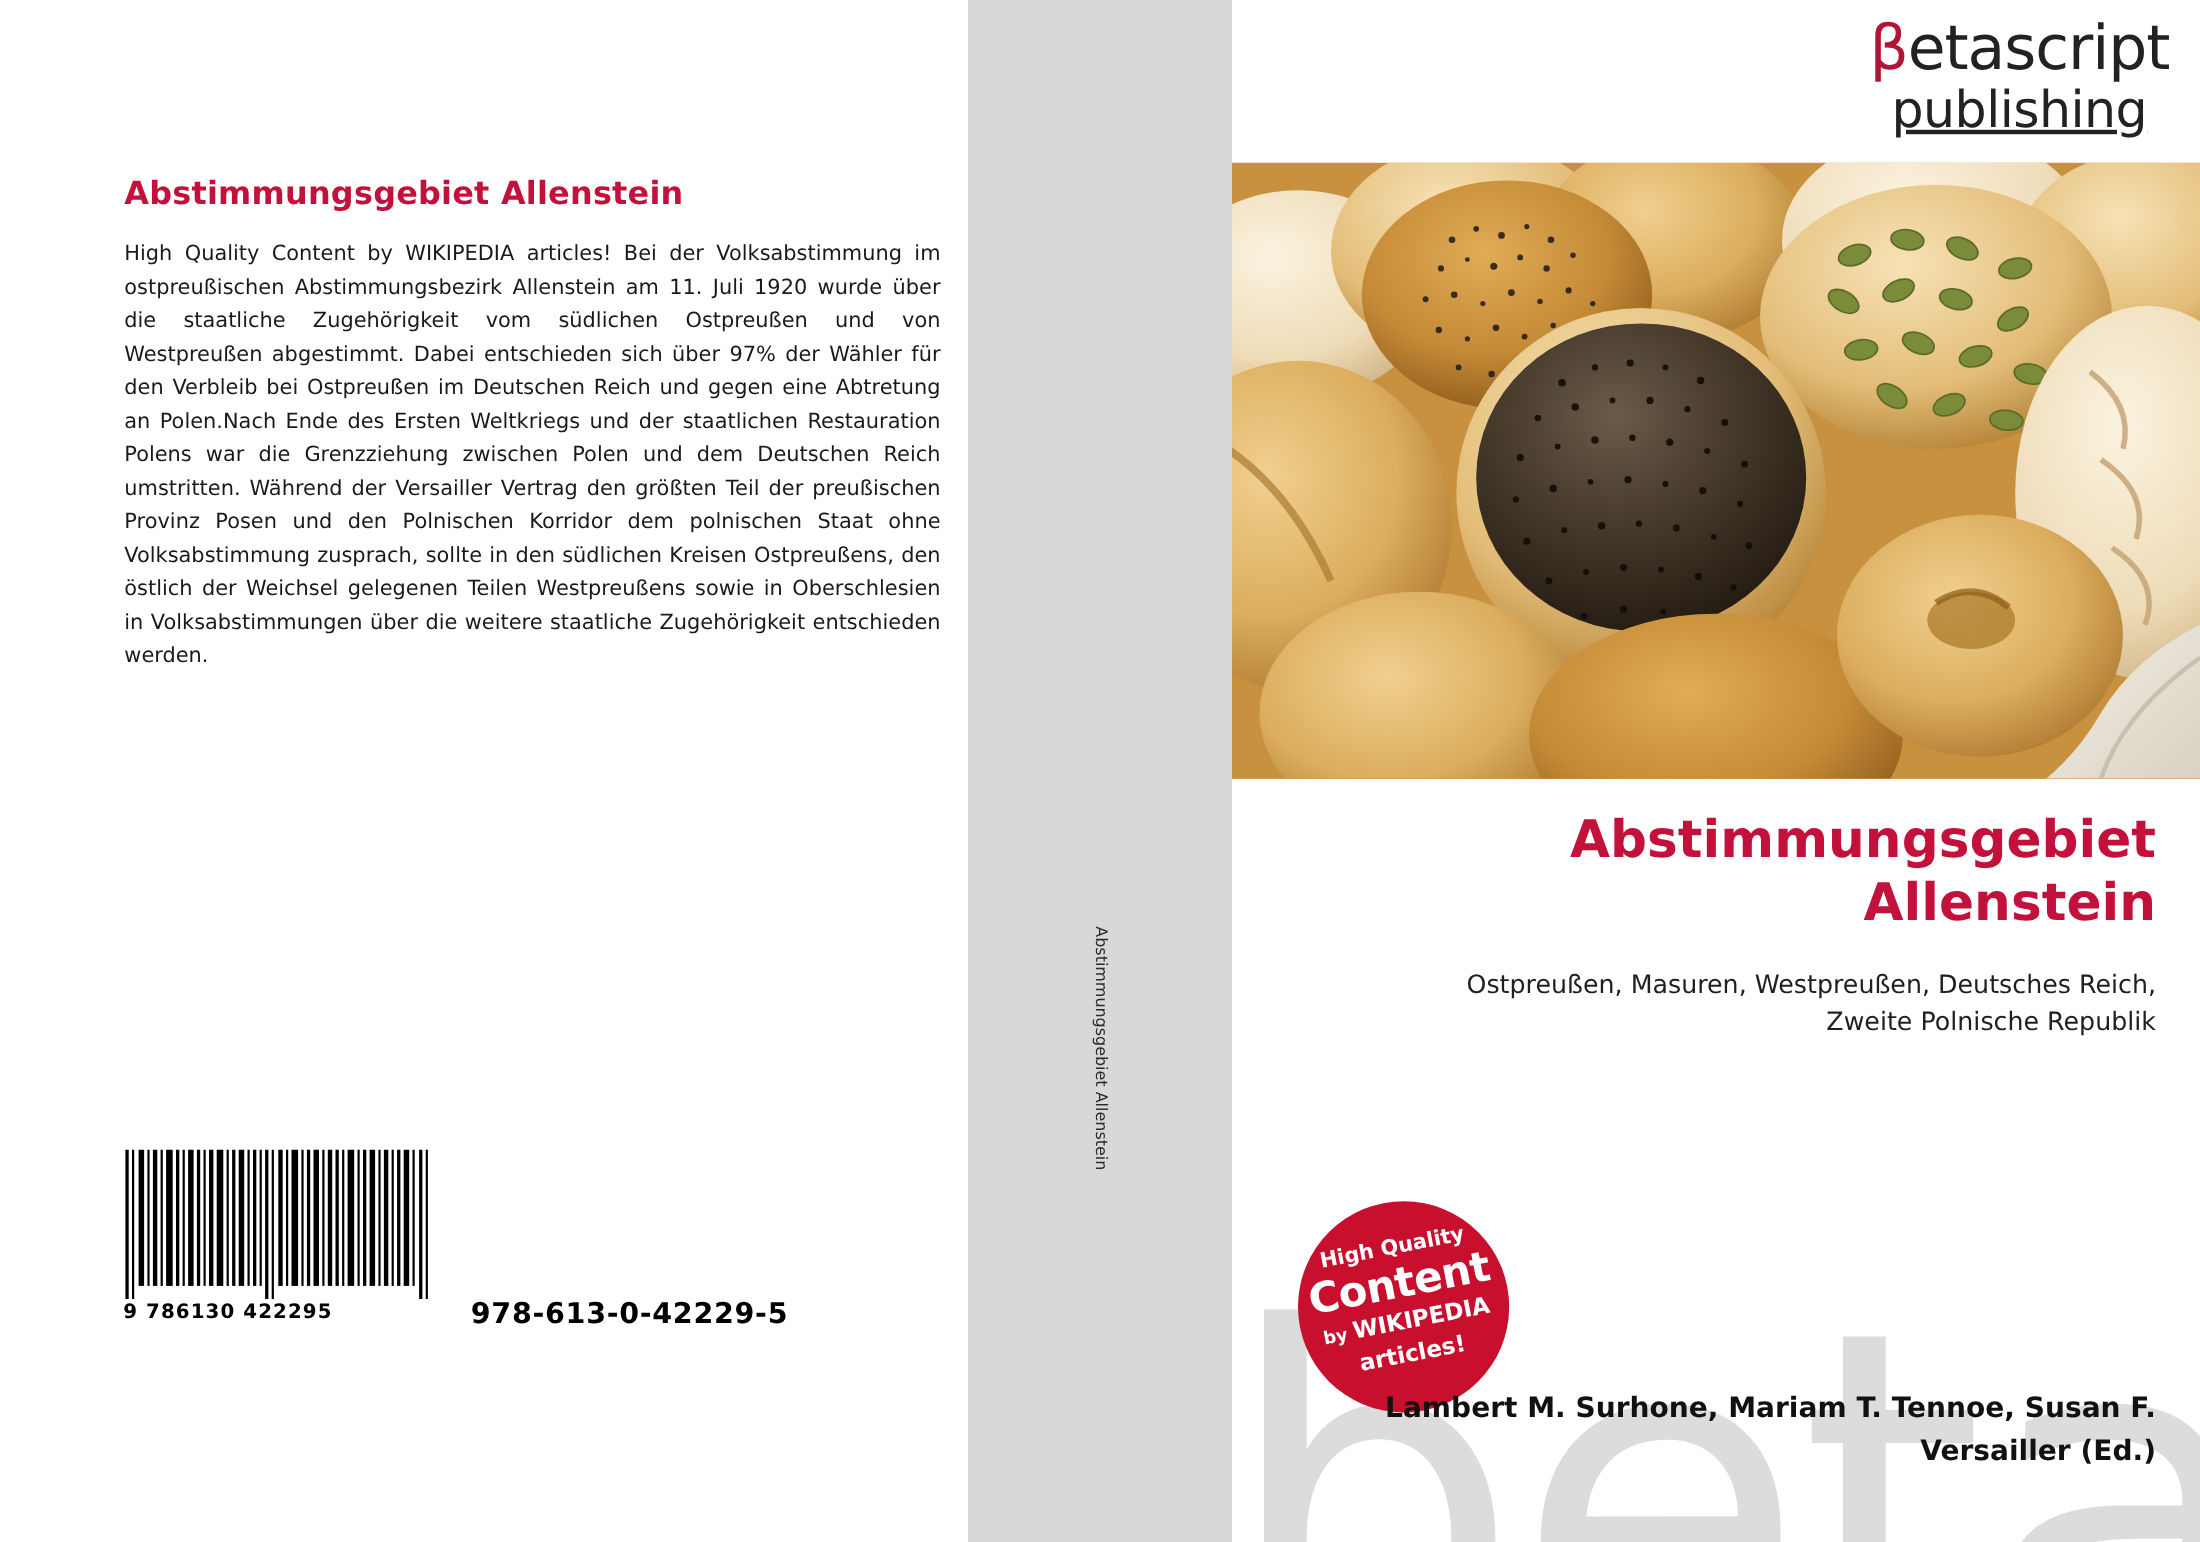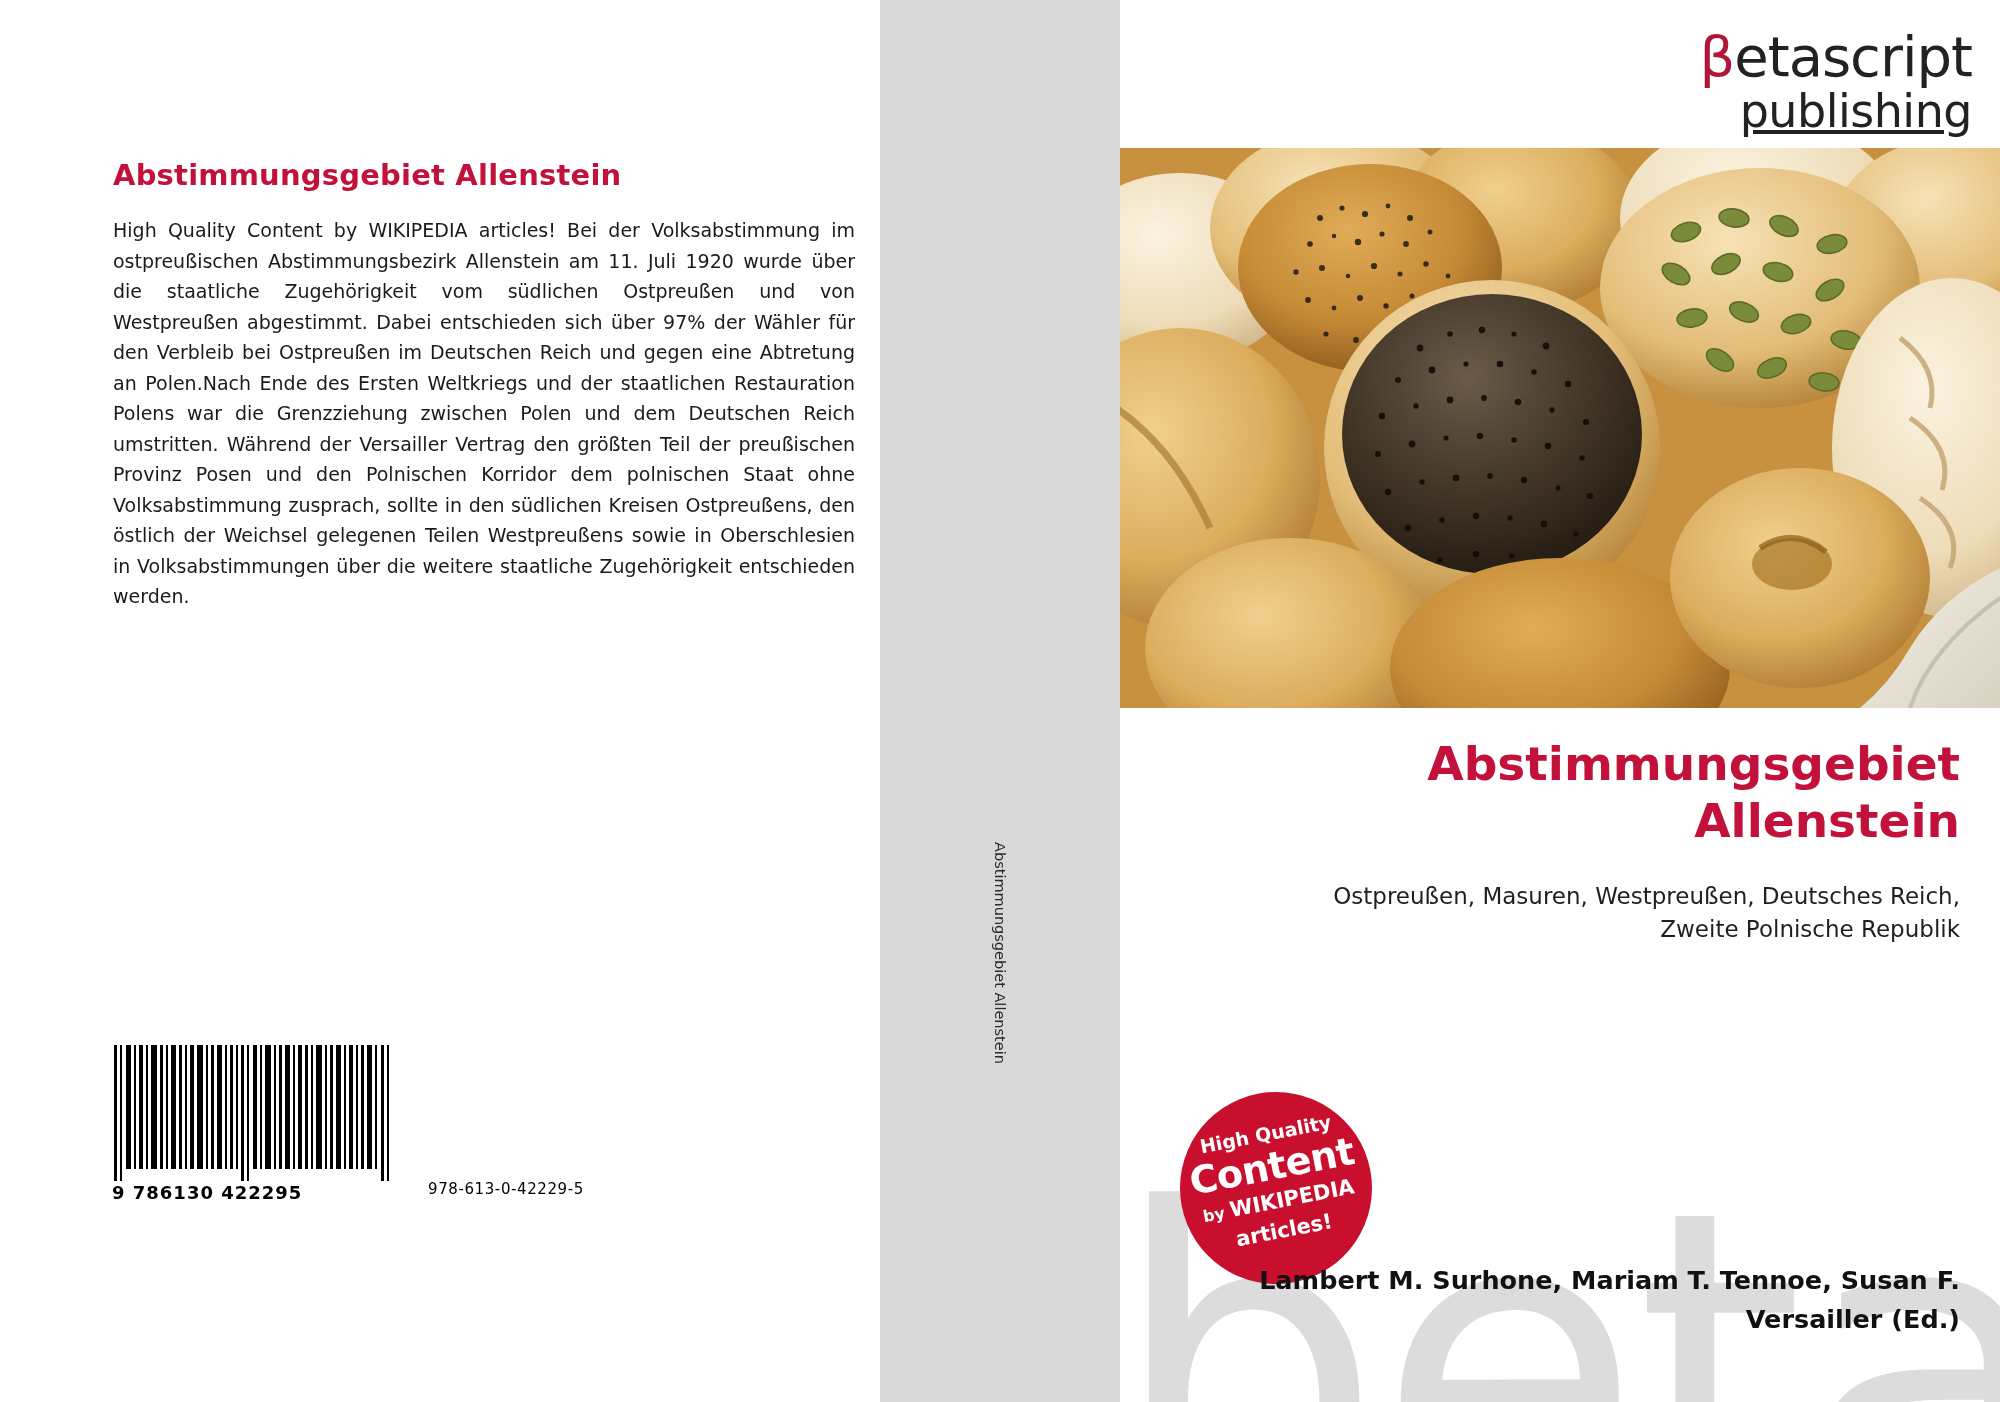--- a/index.html
+++ b/index.html
@@ -67,22 +67,22 @@
     width: 290px;
     font-size: 18px;
     font-weight: bold;
     letter-spacing: 1px;
     color: #000;
   }
   .isbn-text {
     position: absolute;
     left: 428px;
     top: 1180px;
-    font-size: 15px;
-    font-weight: normal;
+    font-size: 26px;
+    font-weight: bold;
     color: #000;
     letter-spacing: 0.6px;
   }
 
   
   .spine {
     position: absolute;
     left: 880px;
     top: 0;
     width: 240px;
@@ -115,22 +115,22 @@
     width: 880px;
     height: 1402px;
     background: #ffffff;
     overflow: hidden;
   }
 
   
   .publisher {
     position: absolute;
     right: 28px;
-    top: 30px;
-    text-align: right;
+    top: 18px;
+    text-align: center;
     line-height: 0.98;
     color: #222;
   }
   .publisher .line1 {
     font-size: 56px;
     letter-spacing: -1px;
   }
   .publisher .line1 .beta {
     color: #b01638;
     font-weight: normal;

